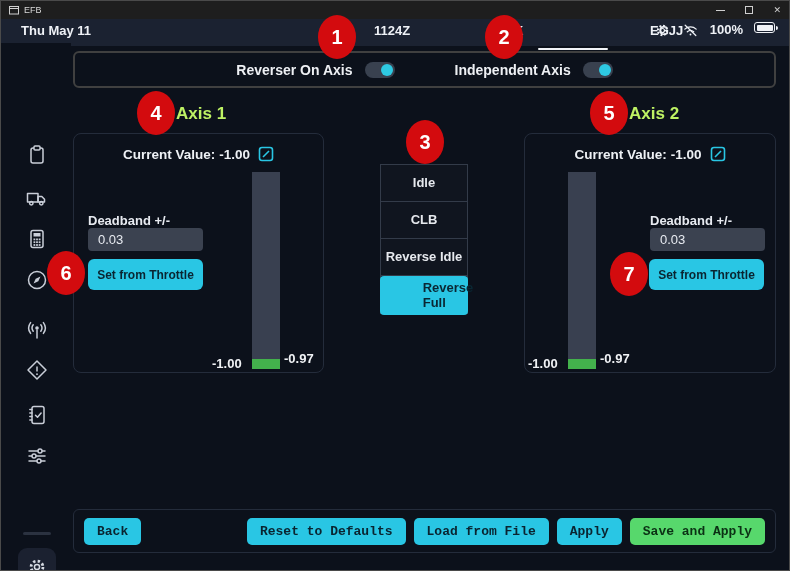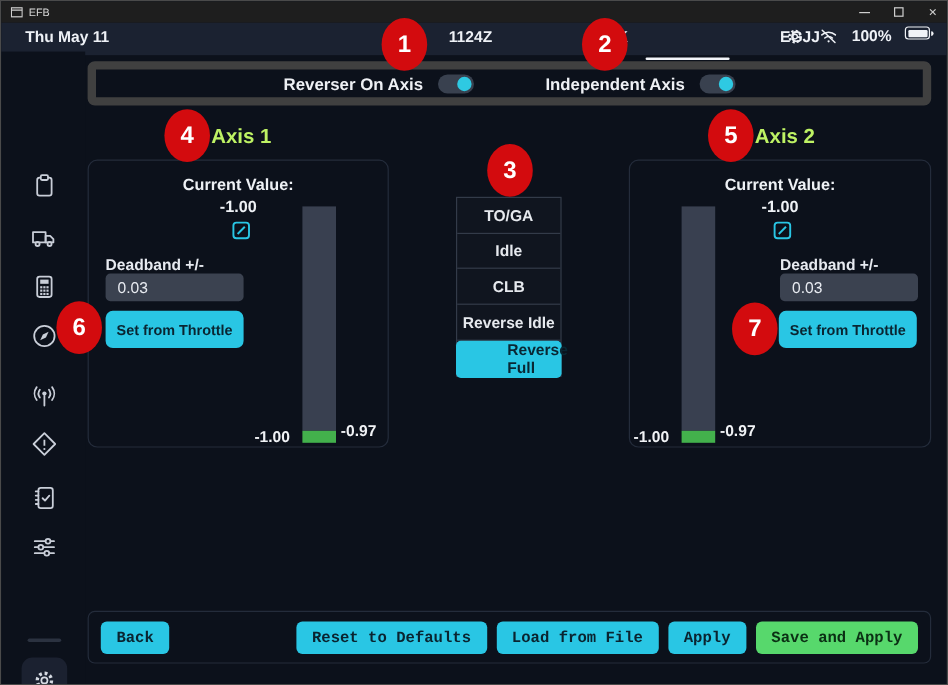--- a/index.html
+++ b/index.html
@@ -27,28 +27,28 @@
   .battery::before{content:"";position:absolute;left:1.5px;top:1.5px;right:1.5px;bottom:1.5px;background:#f0f2f6;border-radius:1px;}
   .battery::after{content:"";position:absolute;right:-4px;top:2.5px;width:2.5px;height:4px;background:#f0f2f6;border-radius:0 2px 2px 0;}
 
   
   .sidebar{position:absolute;left:0;top:42px;width:70px;height:529px;background:#0c111b;}
   .side-ic{position:absolute;left:24px;width:24px;height:24px;color:#c9ced8;cursor:pointer;}
   .side-divider{position:absolute;left:22px;top:489px;width:28px;height:3px;border-radius:2px;background:#2b3240;}
   .gear-box{position:absolute;left:17px;top:505px;width:38px;height:42px;background:#1b2130;border-radius:9px;display:flex;align-items:center;justify-content:center;color:#d6dae2;cursor:pointer;}
 
   
-  .togglebar{position:absolute;left:72px;top:50px;width:703px;height:37px;border:7px solid #404040;border-radius:6px;display:flex;align-items:center;justify-content:center;gap:12px;color:#eef0f4;font-size:14px;font-weight:600;}
+  .togglebar{position:absolute;left:72px;top:50px;width:703px;height:37px;border:2px solid #404040;border-radius:6px;display:flex;align-items:center;justify-content:center;gap:12px;color:#eef0f4;font-size:14px;font-weight:600;}
   .tg-gap{width:36px;}
   .toggle{width:30px;height:16px;border-radius:9px;background:#39414f;position:relative;cursor:pointer;flex:none;}
   .toggle::after{content:"";position:absolute;right:2px;top:2px;width:12px;height:12px;border-radius:50%;background:#2ec9e2;}
 
   .axis-title{position:absolute;top:103px;font-size:17px;font-weight:700;color:#bef264;}
   .panel{position:absolute;top:132px;height:240px;border:1px solid #242c3b;border-radius:8px;}
-  .cv-row{position:absolute;left:0;right:0;top:12px;display:flex;align-items:center;justify-content:center;gap:4px;color:#eef1f5;font-size:13.5px;font-weight:600;flex-direction:column;}
+  .cv-row{position:absolute;left:0;right:0;top:12px;display:flex;align-items:center;justify-content:center;gap:4px;color:#eef1f5;font-size:13.5px;font-weight:600;}
   .cv-row svg{margin-left:4px;}
   .dead-label{position:absolute;font-size:13px;color:#e7eaf0;font-weight:600;}
   .dead-input{position:absolute;width:115px;height:23px;background:#3b4250;border:none;border-radius:4px;color:#e8ebf1;font-size:13px;padding:0 10px;font-family:"Liberation Sans",sans-serif;}
   .set-btn{position:absolute;width:115px;height:31px;background:#29c6e4;border:none;border-radius:6px;color:#0a2531;font-size:12px;font-weight:600;cursor:pointer;font-family:"Liberation Sans",sans-serif;}
   .vbar{position:absolute;width:28px;background:#394050;}
   .vbar-green{position:absolute;width:28px;height:10px;background:#43b14c;}
   .bar-lbl{position:absolute;font-size:13px;font-weight:700;color:#f0f2f5;}
 
   
   .detents{position:absolute;left:379px;top:163px;width:88px;height:150px;display:flex;flex-direction:column;border:1px solid #333b49;background:#10151f;}
@@ -220,21 +220,20 @@
     <span class="dead-label" style="left:14px;top:79px;">Deadband +/-</span>
     <input class="dead-input" style="left: 14px; top: 94px;" value="0.03">
     <button class="set-btn" style="left:14px;top:125px;">Set from Throttle</button>
     <div class="vbar" style="left:178px;top:38px;height:187px;"></div>
     <div class="vbar-green" style="left:178px;top:225px;"></div>
     <span class="bar-lbl" style="left:138px;top:222px;">-1.00</span>
     <span class="bar-lbl" style="left:210px;top:217px;">-0.97</span>
   </div>
 
   <div class="detents">
-    <div class="detent">TO/GA</div>
     <div class="detent">Idle</div>
     <div class="detent">CLB</div>
     <div class="detent">Reverse Idle</div>
     <div class="detent selected">Reverse Full</div>
   </div>
 
   <div class="panel" style="left:523px;width:252px;">
     <div class="cv-row">
       <span>Current Value:</span>
       <span>-1.00</span>

